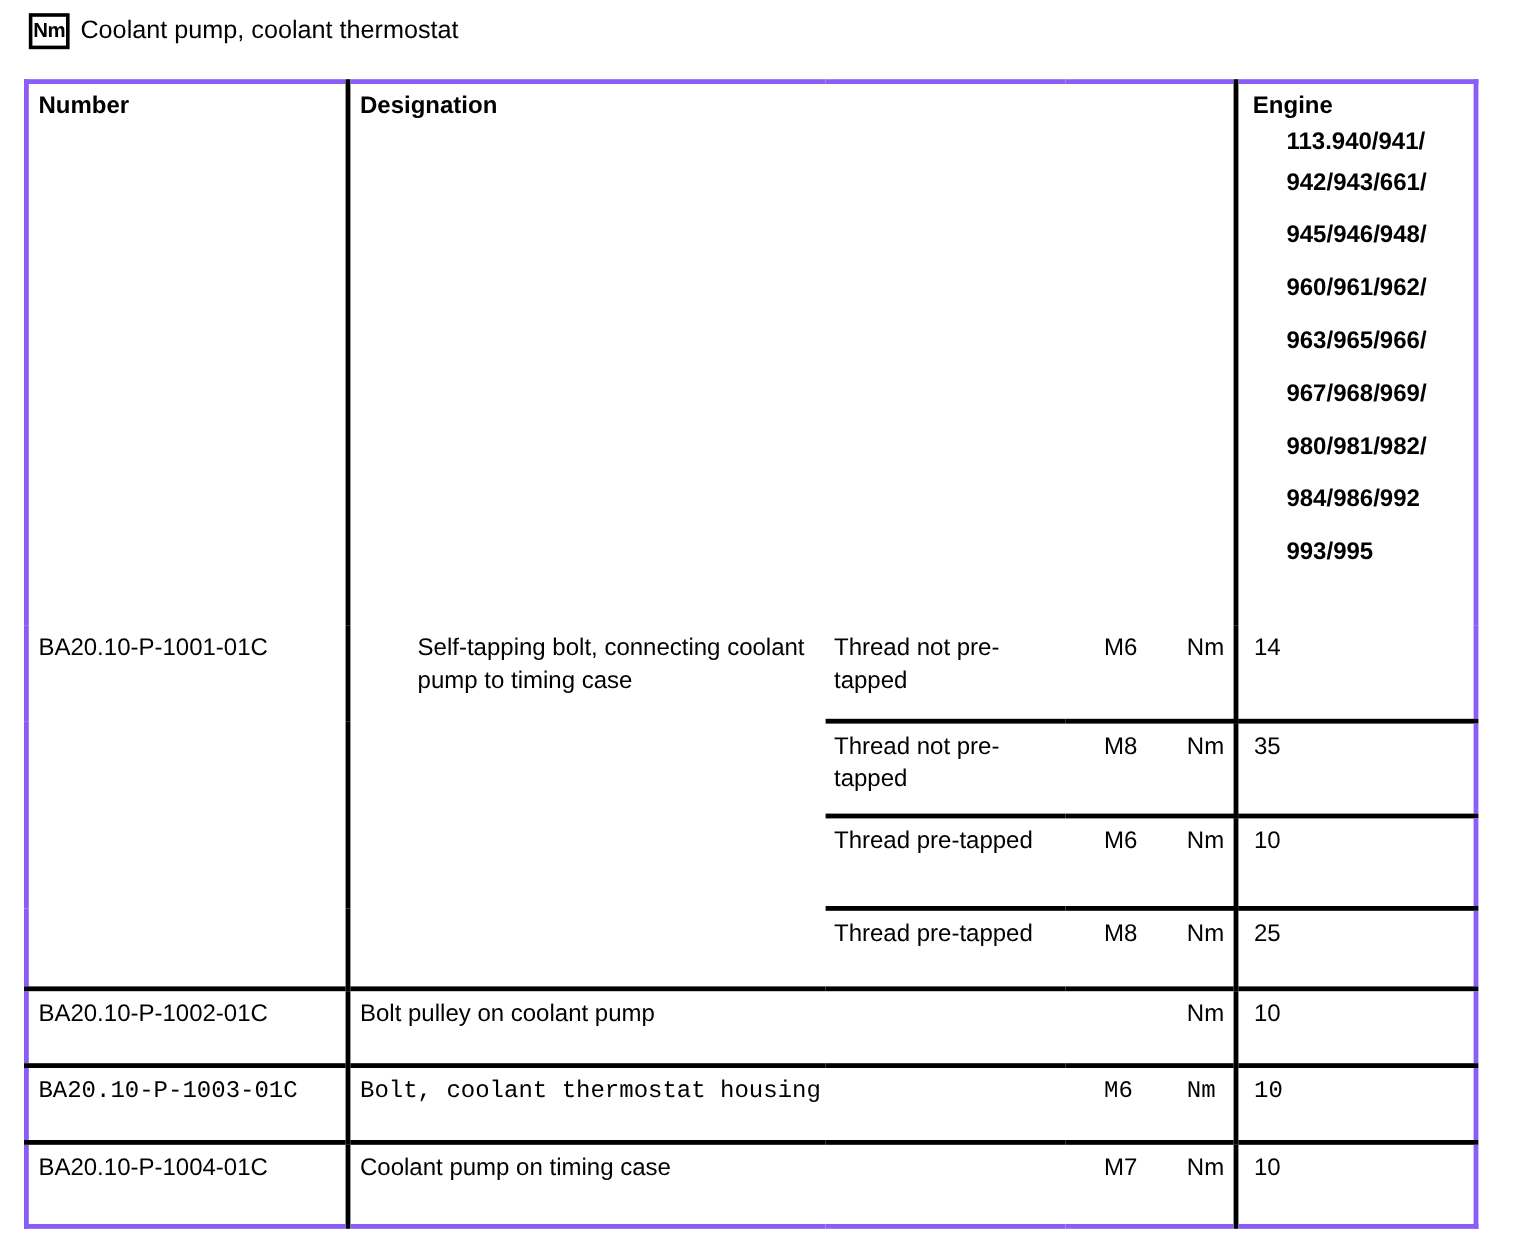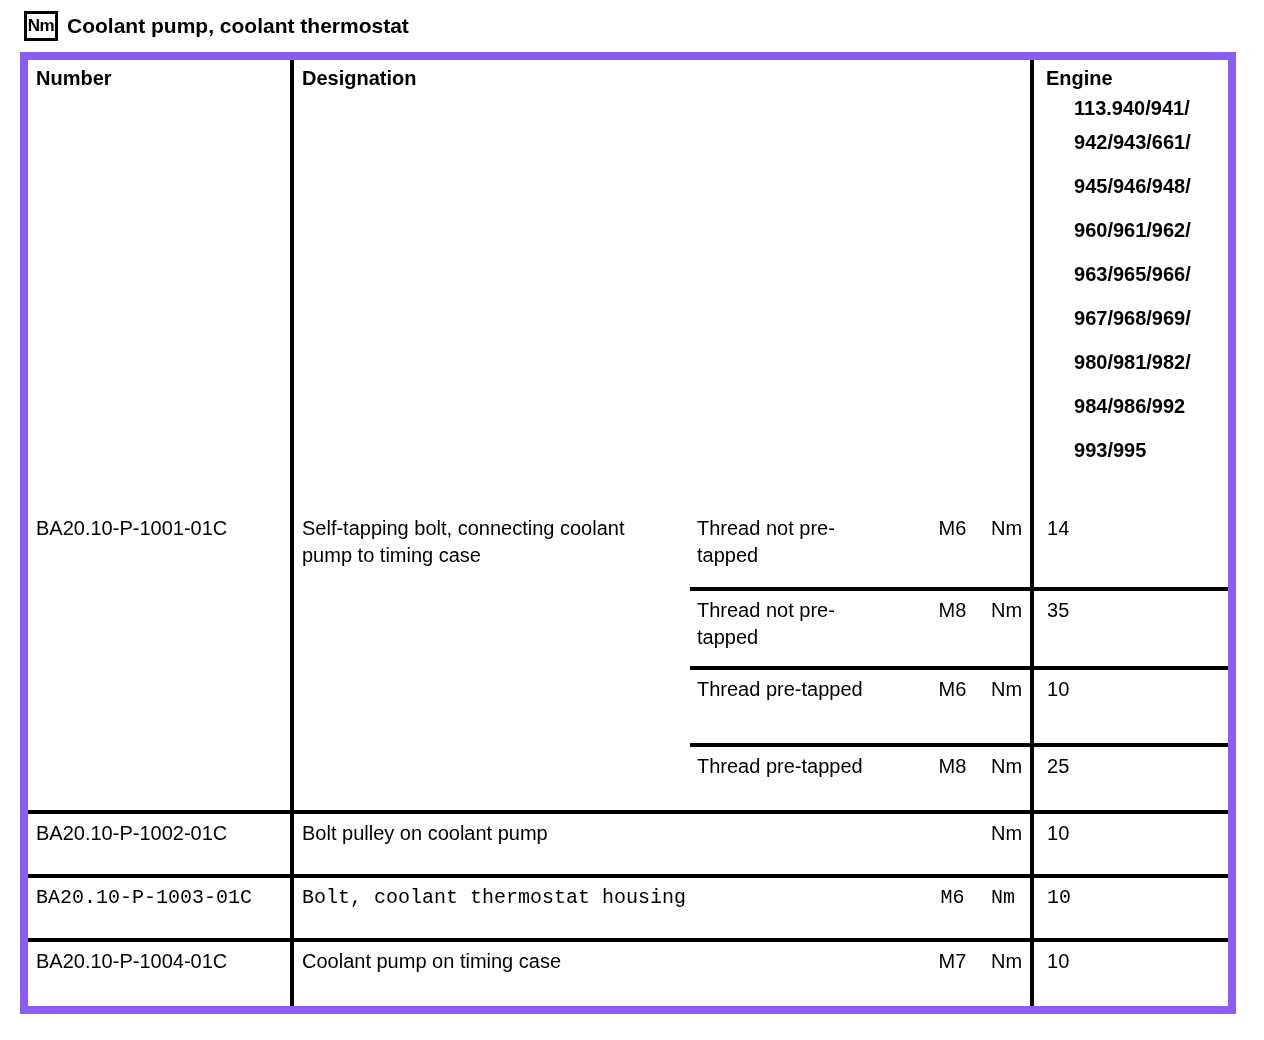--- a/index.html
+++ b/index.html
@@ -16,48 +16,48 @@
     position: absolute; left: 24px; top: 11px;
     display: flex; align-items: center; gap: 9px;
   }
   .nm-icon {
     display: flex; align-items: center; justify-content: center;
     width: 34px; height: 30px;
     border: 3px solid #000;
     font-weight: 700; font-size: 17px; letter-spacing: -0.5px;
     flex: 0 0 auto;
   }
-  .doc-title { font-size: 21px; font-weight: 700; }
+  .doc-title { font-size: 21px; font-weight: 400; }
 
   
   table.spec {
-    position: absolute; left: 20px; top: 52px;
+    position: absolute; left: 20px; top: 66px;
     width: 1212px;
     border-collapse: collapse; table-layout: fixed;
-    border: 8px solid #8b5cf6;
+    border: 4px solid #8b5cf6;
   }
   td {
     vertical-align: top;
     font-size: 20px; line-height: 27px;
     padding: 6px 4px 0 8px;
     overflow: hidden;
   }
   .bR { border-right: 4px solid #000; }
   .bB { border-bottom: 4px solid #000; }
   .bT { border-top: 4px solid #000; }
 
   .head { font-weight: 700; padding-top: 5px; }
 
   .c-cond { padding-left: 7px; }
-  .c-size { padding-left: 32px; text-align: center; }
+  .c-size { padding-left: 32px; }
   .c-unit { padding-left: 4px; }
   .c-val  { padding-left: 13px; margin-top: 45px; }
 
   .cond  { display: inline-block; max-width: 190px; }
-  .desig { display: inline-block; max-width: 352px; }
+  .desig { display: inline-block; max-width: 352px; margin-left: 48px; }
 
   .c-eng { padding-left: 12px; }
   .eng-title { line-height: 26px; }
   .eng-line  { line-height: 34px; margin-left: 28px; }
   .eng-line.sp { margin-top: 10px; }
 
   tr.r-head { height: 453px; }
   tr.rv1 { height: 80px; }
   tr.rv2 { height: 79px; }
   tr.rv3 { height: 77px; }

